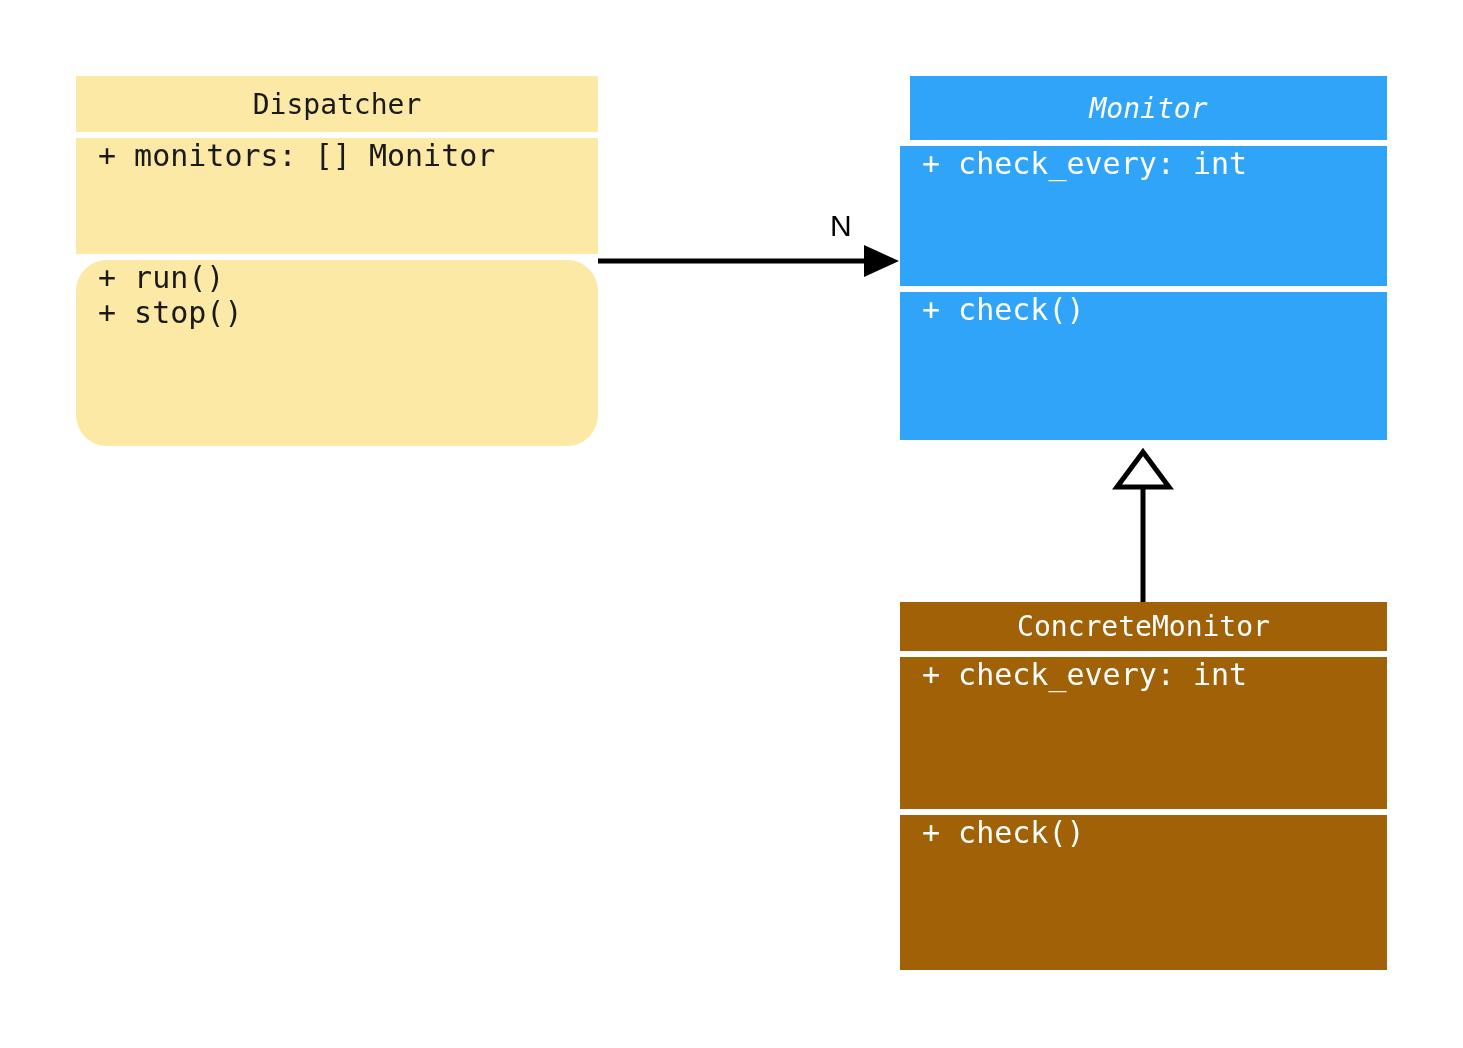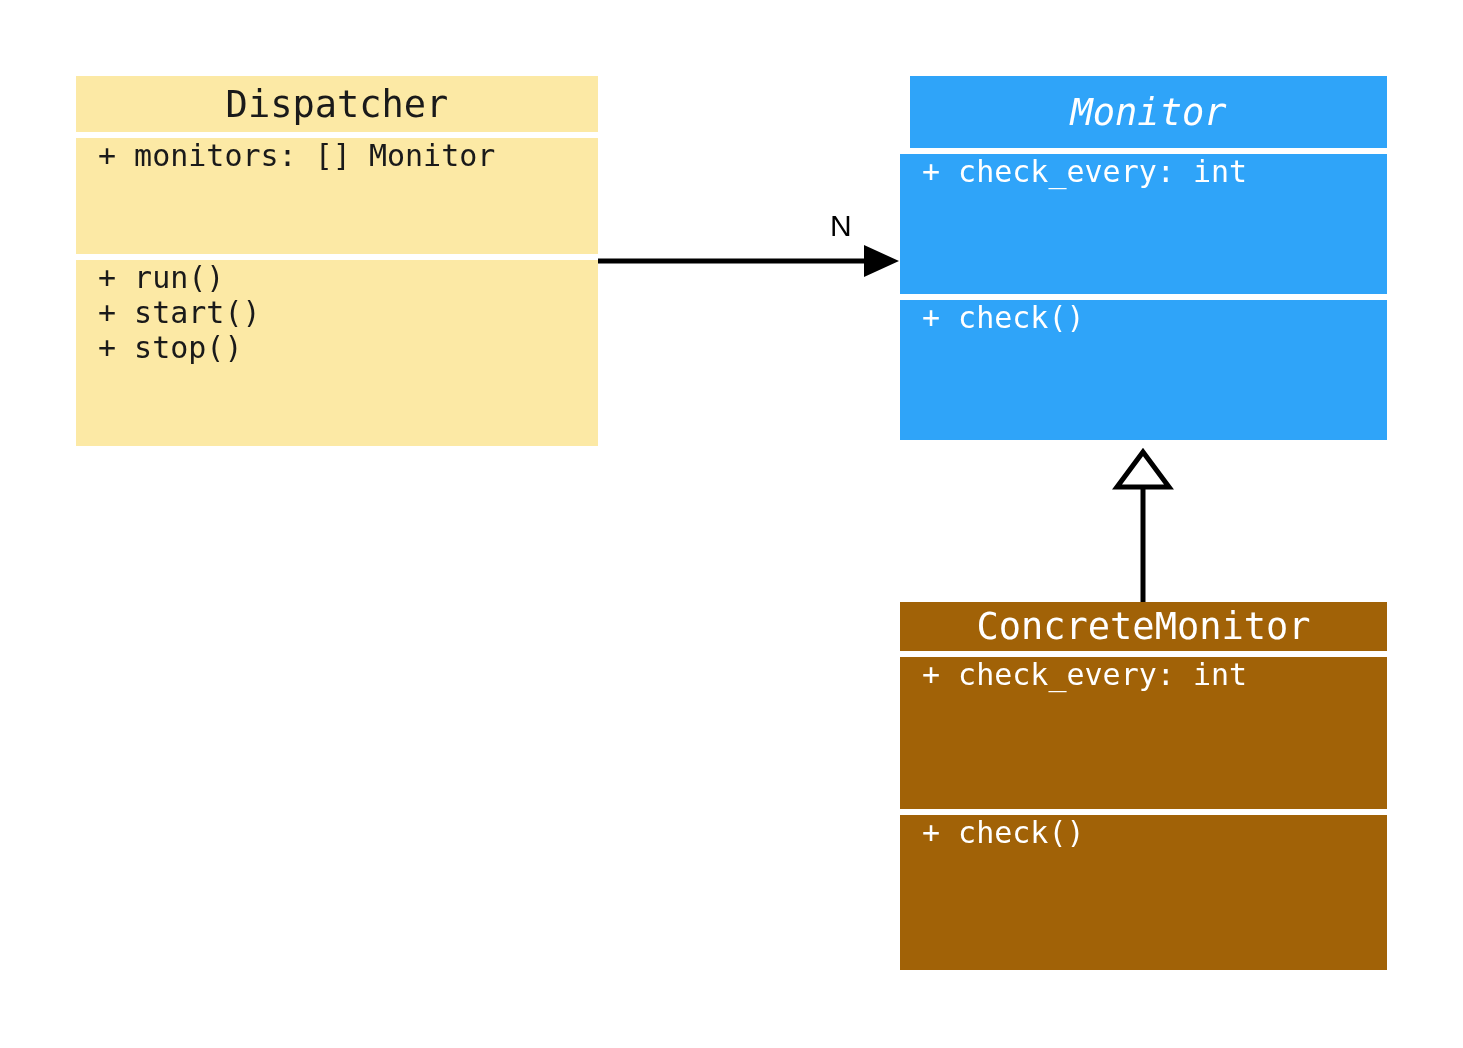--- a/index.html
+++ b/index.html
@@ -32,21 +32,21 @@
     overflow: hidden;
   }
   .compartment + .compartment {
     margin-top: 6px;          
   }
 
   .class-title {
     display: flex;
     align-items: center;
     justify-content: center;
-    font-size: 37px;
+    font-size: 28px;
     letter-spacing: 0px;
     white-space: nowrap;
   }
   .class-title.abstract {
     font-style: italic;
   }
 
   .member-list {
     display: flex;
     flex-direction: column;
@@ -63,31 +63,31 @@
   #dispatcher-class {
     left: 76px;
     top: 76px;
     width: 522px;
     height: 370px;
     color: #1a1a1a;
   }
   #dispatcher-class .compartment { background: #fce9a5; }
   #dispatcher-class .class-title  { height: 56px; }
   #dispatcher-class .attrs        { height: 116px; }
-  #dispatcher-class .methods      { flex: 1 1 auto; }
+  #dispatcher-class .methods      { flex: 1 1 auto; border-radius: 31px; }
 
   #monitor-class {
     left: 900px;
     top: 76px;
     width: 487px;
     height: 364px;
     color: #ffffff;
   }
   #monitor-class .compartment { background: #2fa4f9; }
-  #monitor-class .class-title { height: 72px; margin-left: 10px; }
+  #monitor-class .class-title { height: 64px; margin-left: 10px; }
   #monitor-class .attrs       { height: 140px; }
   #monitor-class .methods     { flex: 1 1 auto; }
 
   #concrete-monitor-class {
     left: 900px;
     top: 602px;
     width: 487px;
     height: 368px;
     color: #ffffff;
   }
@@ -135,21 +135,20 @@
 
 <div class="canvas">
 
   <div class="uml-class" id="dispatcher-class">
     <div class="compartment class-title">Dispatcher</div>
     <div class="compartment member-list attrs">
       <div class="member">+ monitors: [] Monitor</div>
     </div>
     <div class="compartment member-list methods">
       <div class="member">+ run()</div>
-      <div class="member">+ start()</div>
       <div class="member">+ stop()</div>
     </div>
   </div>
 
   <div class="uml-class" id="monitor-class">
     <div class="compartment class-title abstract">Monitor</div>
     <div class="compartment member-list attrs">
       <div class="member">+ check_every: int</div>
     </div>
     <div class="compartment member-list methods">

